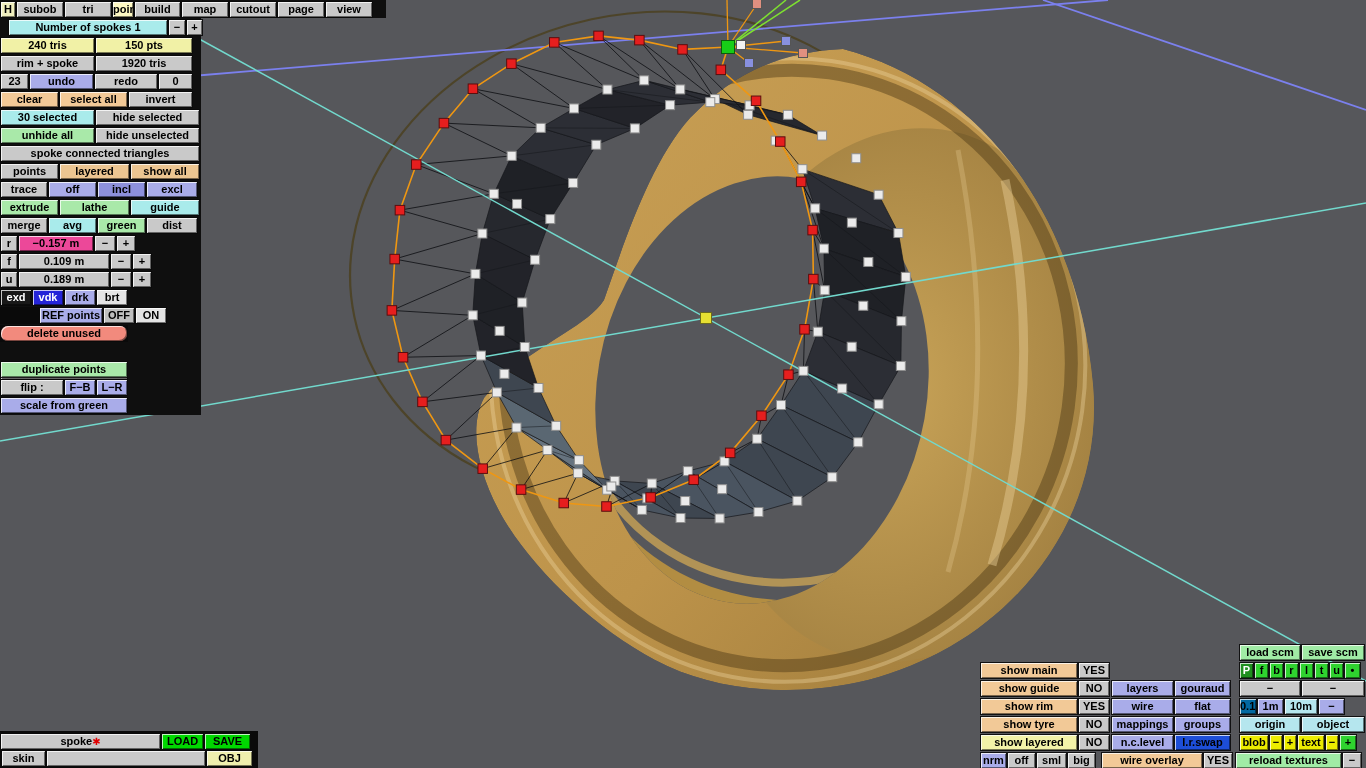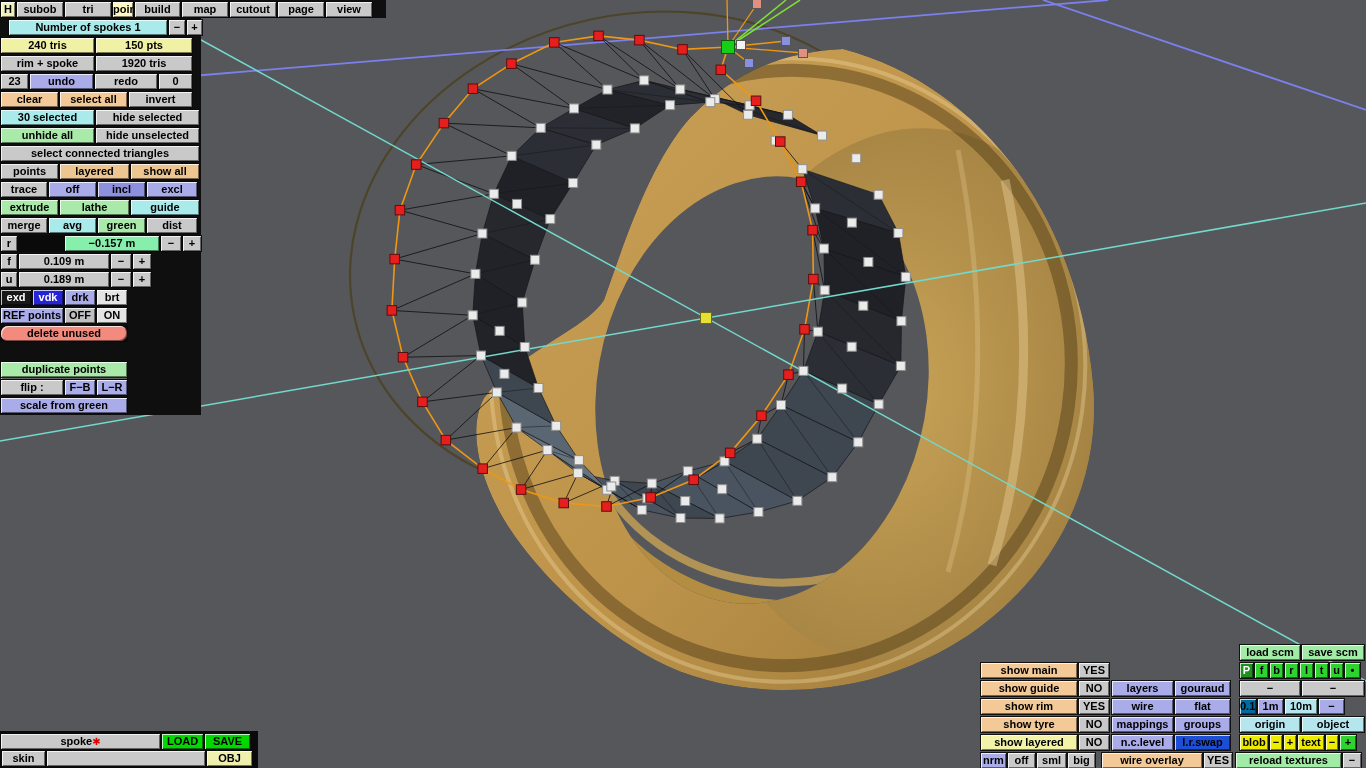--- a/index.html
+++ b/index.html
@@ -329,21 +329,21 @@
     </div>
     <div class="ui-row" style="left: 0px; top: 109px;">
       <div class="btn" style="width: 93px; background: rgb(169, 235, 235);">30 selected</div>
       <div class="btn" style="width: 103px; background: rgb(201, 201, 201);">hide selected</div>
     </div>
     <div class="ui-row" style="left: 0px; top: 127px;">
       <div class="btn" style="width: 93px; background: rgb(169, 233, 169);">unhide all</div>
       <div class="btn" style="width: 103px; background: rgb(201, 201, 201);">hide unselected</div>
     </div>
     <div class="ui-row" style="left: 0px; top: 145px;">
-      <div class="btn" style="width: 198px; background: rgb(201, 201, 201);">select connected triangles</div>
+      <div class="btn" style="width: 198px; background: rgb(201, 201, 201);">spoke connected triangles</div>
     </div>
     <div class="ui-row" style="left: 0px; top: 163px;">
       <div class="btn" style="width: 57px; background: rgb(201, 201, 201);">points</div>
       <div class="btn" style="width: 69px; background: rgb(236, 197, 145);">layered</div>
       <div class="btn" style="width: 68px; background: rgb(236, 197, 145);">show all</div>
     </div>
     <div class="ui-row" style="left: 0px; top: 181px;">
       <div class="btn" style="width: 46px; background: rgb(201, 201, 201);">trace</div>
       <div class="btn" style="width: 47px; background: rgb(169, 172, 233);">off</div>
       <div class="btn" style="width: 47px; background: rgb(141, 144, 220);">incl</div>
@@ -355,21 +355,21 @@
       <div class="btn" style="width: 68px; background: rgb(169, 235, 235);">guide</div>
     </div>
     <div class="ui-row" style="left: 0px; top: 217px;">
       <div class="btn" style="width: 46px; background: rgb(201, 201, 201);">merge</div>
       <div class="btn" style="width: 47px; background: rgb(169, 235, 235);">avg</div>
       <div class="btn" style="width: 47px; background: rgb(169, 233, 169);">green</div>
       <div class="btn" style="width: 50px; background: rgb(201, 201, 201);">dist</div>
     </div>
     <div class="ui-row" style="left: 0px; top: 235px;">
       <div class="btn" style="width: 16px; background: rgb(201, 201, 201);">r</div>
-      <div class="btn" style="width: 94px; background: #86efac; margin-left: 46px;">−0.157 m</div>
+      <div class="btn" style="width: 74px; background: #ec4899;">−0.157 m</div>
       <div class="btn" style="width: 20px; background: rgb(201, 201, 201);">−</div>
       <div class="btn" style="width: 18px; background: rgb(201, 201, 201);">+</div>
     </div>
     <div class="ui-row" style="left: 0px; top: 253px;">
       <div class="btn" style="width: 16px; background: rgb(201, 201, 201);">f</div>
       <div class="btn" style="width: 90px; background: rgb(201, 201, 201);">0.109 m</div>
       <div class="btn" style="width: 20px; background: rgb(201, 201, 201);">−</div>
       <div class="btn" style="width: 18px; background: rgb(201, 201, 201);">+</div>
     </div>
     <div class="ui-row" style="left: 0px; top: 271px;">
@@ -378,21 +378,21 @@
       <div class="btn" style="width: 20px; background: rgb(201, 201, 201);">−</div>
       <div class="btn" style="width: 18px; background: rgb(201, 201, 201);">+</div>
     </div>
     <div class="ui-row" style="left: 0px; top: 289px;">
       <div class="btn" style="width: 30px; background: rgb(24, 24, 24); color: rgb(255, 255, 255);">exd</div>
       <div class="btn" style="width: 30px; background: rgb(36, 36, 216); color: rgb(255, 255, 255);">vdk</div>
       <div class="btn" style="width: 30px; background: rgb(169, 172, 233);">drk</div>
       <div class="btn" style="width: 30px; background: rgb(228, 228, 228);">brt</div>
     </div>
     <div class="ui-row" style="left: 0px; top: 307px;">
-      <div class="btn" style="width: 62px; background: rgb(169, 172, 233);">REF points</div>
+      <div class="btn" style="width: 62px; background: rgb(169, 172, 233); margin-left: 39px;">REF points</div>
       <div class="btn" style="width: 30px; background: rgb(191, 191, 191);">OFF</div>
       <div class="btn" style="width: 30px; background: rgb(228, 228, 228);">ON</div>
     </div>
     <div class="ui-row" style="left: 0px; top: 325px;">
       <div class="btn" style="width: 126px; background: rgb(242, 138, 125); border-radius: 7px;">delete unused</div>
     </div>
     <div class="ui-row" style="left: 0px; top: 343px; margin-top: 20px;">
       <div class="btn" style="width: 126px; background: rgb(201, 201, 201);">set distance</div>
     </div>
     <div class="ui-row" style="left: 0px; top: 361px;">

